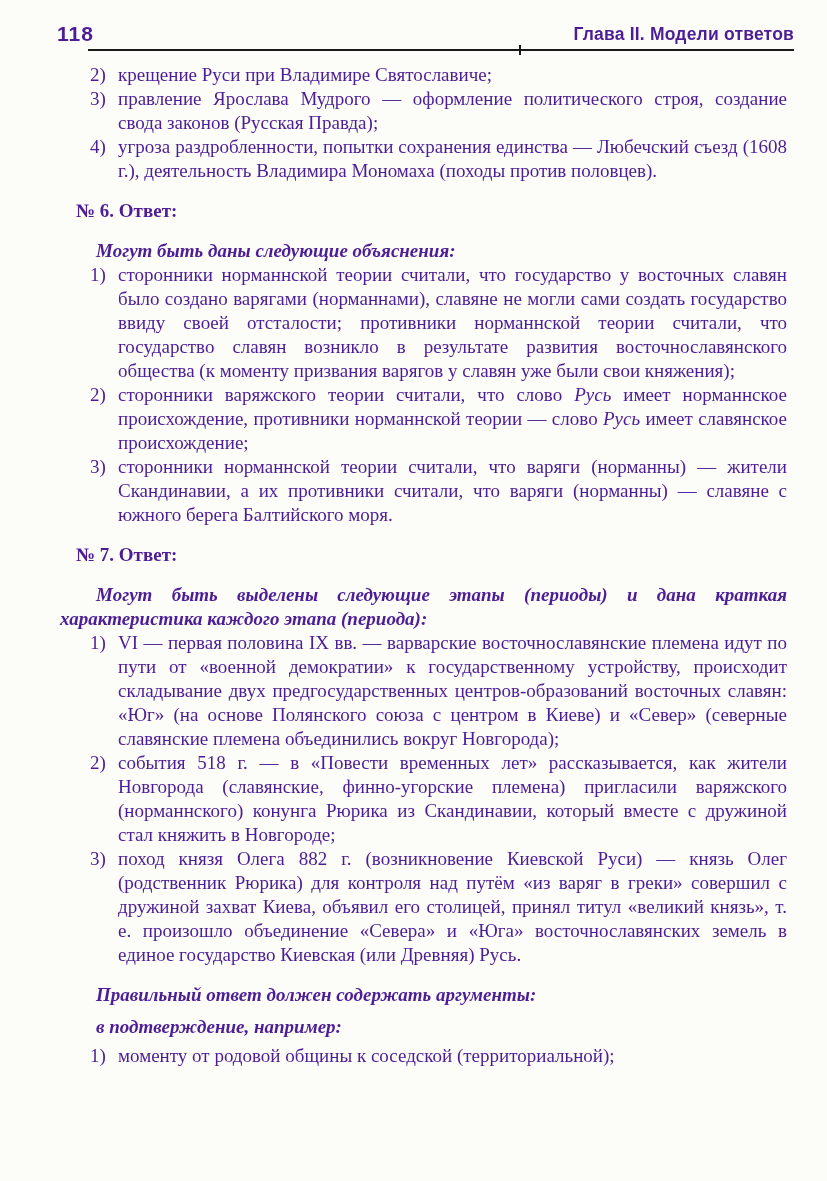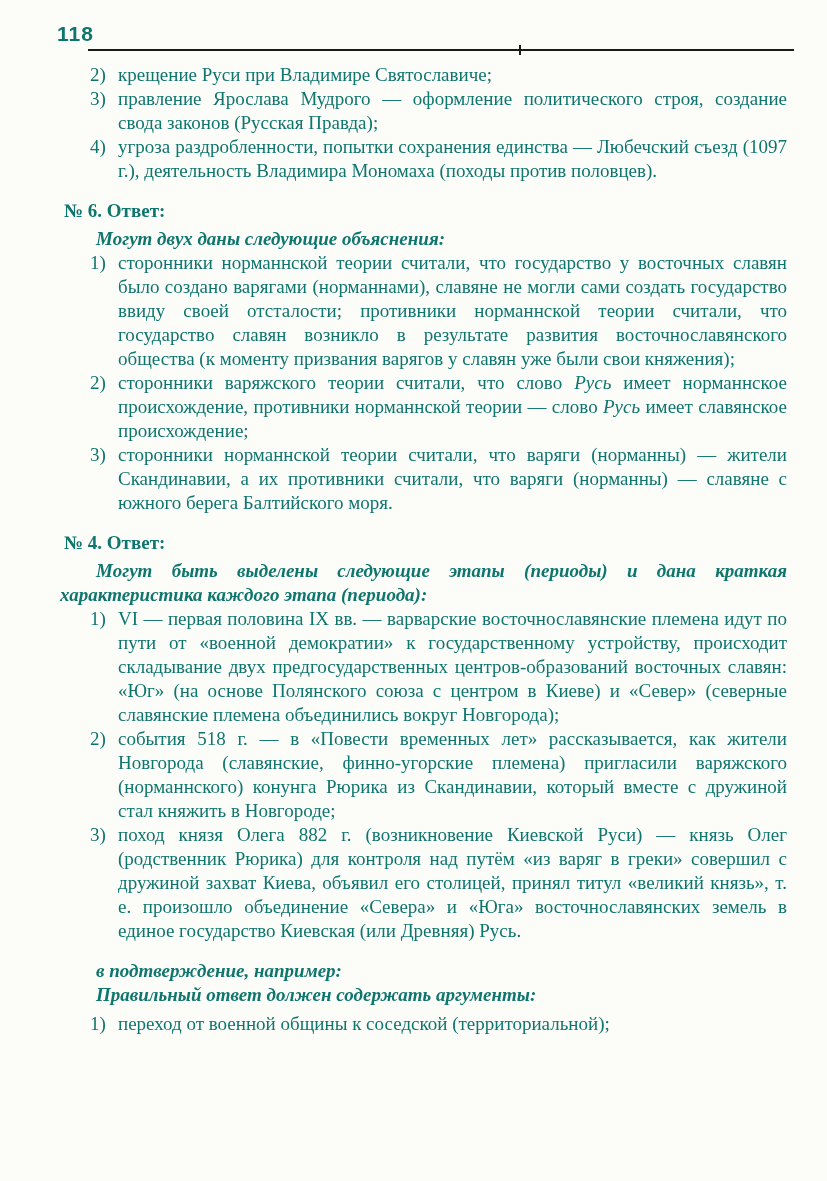--- a/index.html
+++ b/index.html
@@ -4,21 +4,21 @@
 <title>Scanned book page</title>
 <style>
   html, body { margin: 0; padding: 0; }
   body { background: #e8e8e6; }
   .page {
     position: relative;
     width: 827px;
     height: 1181px;
     margin: 0 auto;
     background: #fcfcf9;
-    color: #0f766e;
+    color: #4c1d95;
     font-family: "Liberation Serif", "DejaVu Serif", serif;
     font-size: 19px;
     line-height: 24px;
     overflow: hidden;
     box-sizing: border-box;
   }
   
   .page-header {
     padding: 22px 33px 0 57px;
   }
@@ -52,21 +52,21 @@
     width: 2px;
     height: 10px;
     background: #1c1a18;
   }
   
   .content {
     padding: 12px 40px 0 60px;
   }
   .answer-section { margin-top: 16px; }
   .answer-heading {
-    margin: 4px;
+    margin: 16px;
     font-size: 19px;
     font-weight: 700;
     line-height: 24px;
   }
   .lead {
     margin: 0;
     font-weight: 700;
     font-style: italic;
     text-indent: 36px;
     text-align: justify;
@@ -94,86 +94,87 @@
   .item-text i { font-style: italic; margin-top: 32px; }
 </style>
 </head>
 <body>
 
 <div class="page">
 
   <header class="page-header">
     <div class="header-row">
       <span class="page-number">118</span>
+      <span class="chapter-title">Глава II. Модели ответов</span>
     </div>
     <div class="header-rule">
       <span class="rule-tick"></span>
     </div>
   </header>
 
   <main class="content">
 
     <ol class="answer-list">
       <li class="list-item">
         <span class="item-num">2)</span>
         <span class="item-text">крещение Руси при Владимире Святославиче;</span>
       </li>
       <li class="list-item">
         <span class="item-num">3)</span>
         <span class="item-text">правление Ярослава Мудрого — оформление политического строя, создание свода законов (Русская Правда);</span>
       </li>
       <li class="list-item">
         <span class="item-num">4)</span>
-        <span class="item-text">угроза раздробленности, попытки сохранения единства — Любечский съезд (1097 г.), деятельность Владимира Мономаха (походы против половцев).</span>
+        <span class="item-text">угроза раздробленности, попытки сохранения единства — Любечский съезд (1608 г.), деятельность Владимира Мономаха (походы против половцев).</span>
       </li>
     </ol>
 
     <section class="answer-section">
       <h2 class="answer-heading">№ 6. Ответ:</h2>
-      <p class="lead">Могут двух даны следующие объяснения:</p>
+      <p class="lead">Могут быть даны следующие объяснения:</p>
       <ol class="answer-list">
         <li class="list-item">
           <span class="item-num">1)</span>
           <span class="item-text">сторонники норманнской теории считали, что государство у восточных славян было создано варягами (норманнами), славяне не могли сами создать государство ввиду своей отсталости; противники норманнской теории считали, что государство славян возникло в результате развития восточнославянского общества (к моменту призвания варягов у славян уже были свои княжения);</span>
         </li>
         <li class="list-item">
           <span class="item-num">2)</span>
           <span class="item-text"><span>сторонники варяжского теории считали, что слово </span><i>Русь</i><span> имеет норманнское происхождение, противники норманнской теории — слово </span><i>Русь</i><span> имеет славянское происхождение;</span></span>
         </li>
         <li class="list-item">
           <span class="item-num">3)</span>
           <span class="item-text">сторонники норманнской теории считали, что варяги (норманны) — жители Скандинавии, а их противники считали, что варяги (норманны) — славяне с южного берега Балтийского моря.</span>
         </li>
       </ol>
     </section>
 
     <section class="answer-section">
-      <h2 class="answer-heading">№ 4. Ответ:</h2>
+      <h2 class="answer-heading">№ 7. Ответ:</h2>
       <p class="lead">Могут быть выделены следующие этапы (периоды) и дана краткая характеристика каждого этапа (периода):</p>
       <ol class="answer-list">
         <li class="list-item">
           <span class="item-num">1)</span>
           <span class="item-text">VI — первая половина IX вв. — варварские восточнославянские племена идут по пути от «военной демократии» к государственному устройству, происходит складывание двух предгосударственных центров-образований восточных славян: «Юг» (на основе Полянского союза с центром в Киеве) и «Север» (северные славянские племена объединились вокруг Новгорода);</span>
         </li>
         <li class="list-item">
           <span class="item-num">2)</span>
           <span class="item-text">события 518 г. — в «Повести временных лет» рассказывается, как жители Новгорода (славянские, финно-угорские племена) пригласили варяжского (норманнского) конунга Рюрика из Скандинавии, который вместе с дружиной стал княжить в Новгороде;</span>
         </li>
         <li class="list-item">
           <span class="item-num">3)</span>
           <span class="item-text">поход князя Олега 882 г. (возникновение Киевской Руси) — князь Олег (родственник Рюрика) для контроля над путём «из варяг в греки» совершил с дружиной захват Киева, объявил его столицей, принял титул «великий князь», т. е. произошло объединение «Севера» и «Юга» восточнославянских земель в единое государство Киевская (или Древняя) Русь.</span>
         </li>
       </ol>
     </section>
 
     <section class="answer-section">
+      <p class="lead">Правильный ответ должен содержать аргументы:</p>
       <p class="lead sub-lead">в подтверждение, например:</p>
-      <p class="lead">Правильный ответ должен содержать аргументы:</p>
       <ol class="answer-list gap-top">
         <li class="list-item">
           <span class="item-num">1)</span>
-          <span class="item-text">переход от военной общины к соседской (территориальной);</span>
+          <span class="item-text">моменту от родовой общины к соседской (территориальной);</span>
         </li>
       </ol>
     </section>
 
   </main>
 </div>
 
 </body></html>

